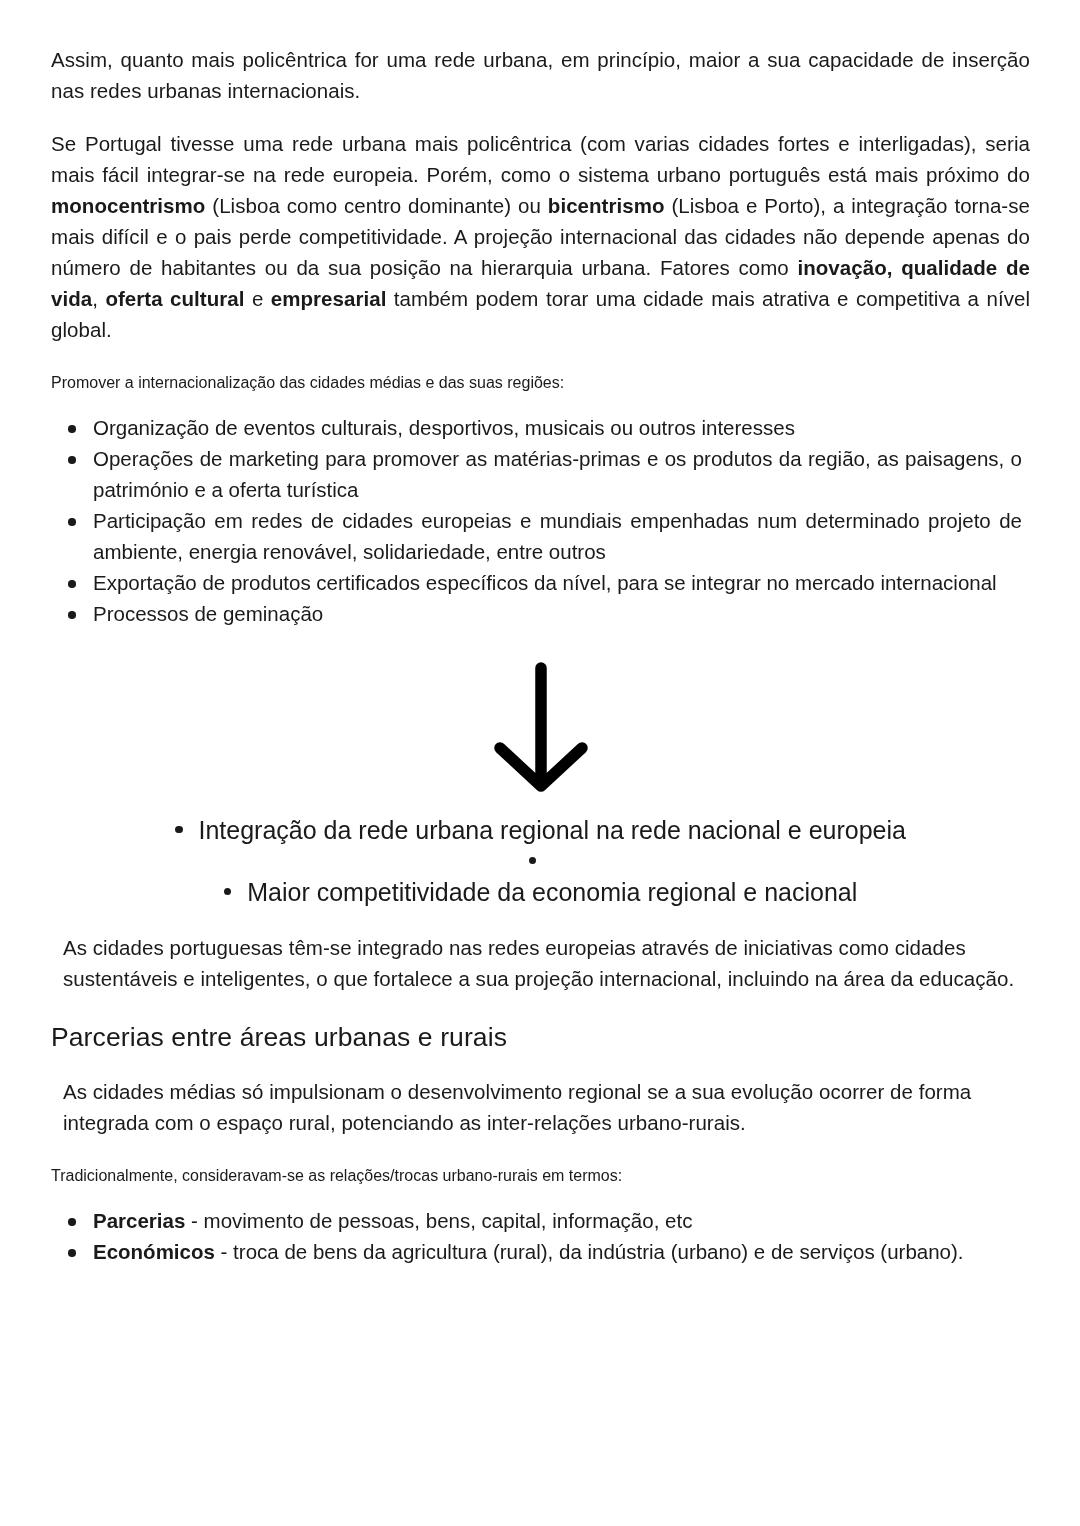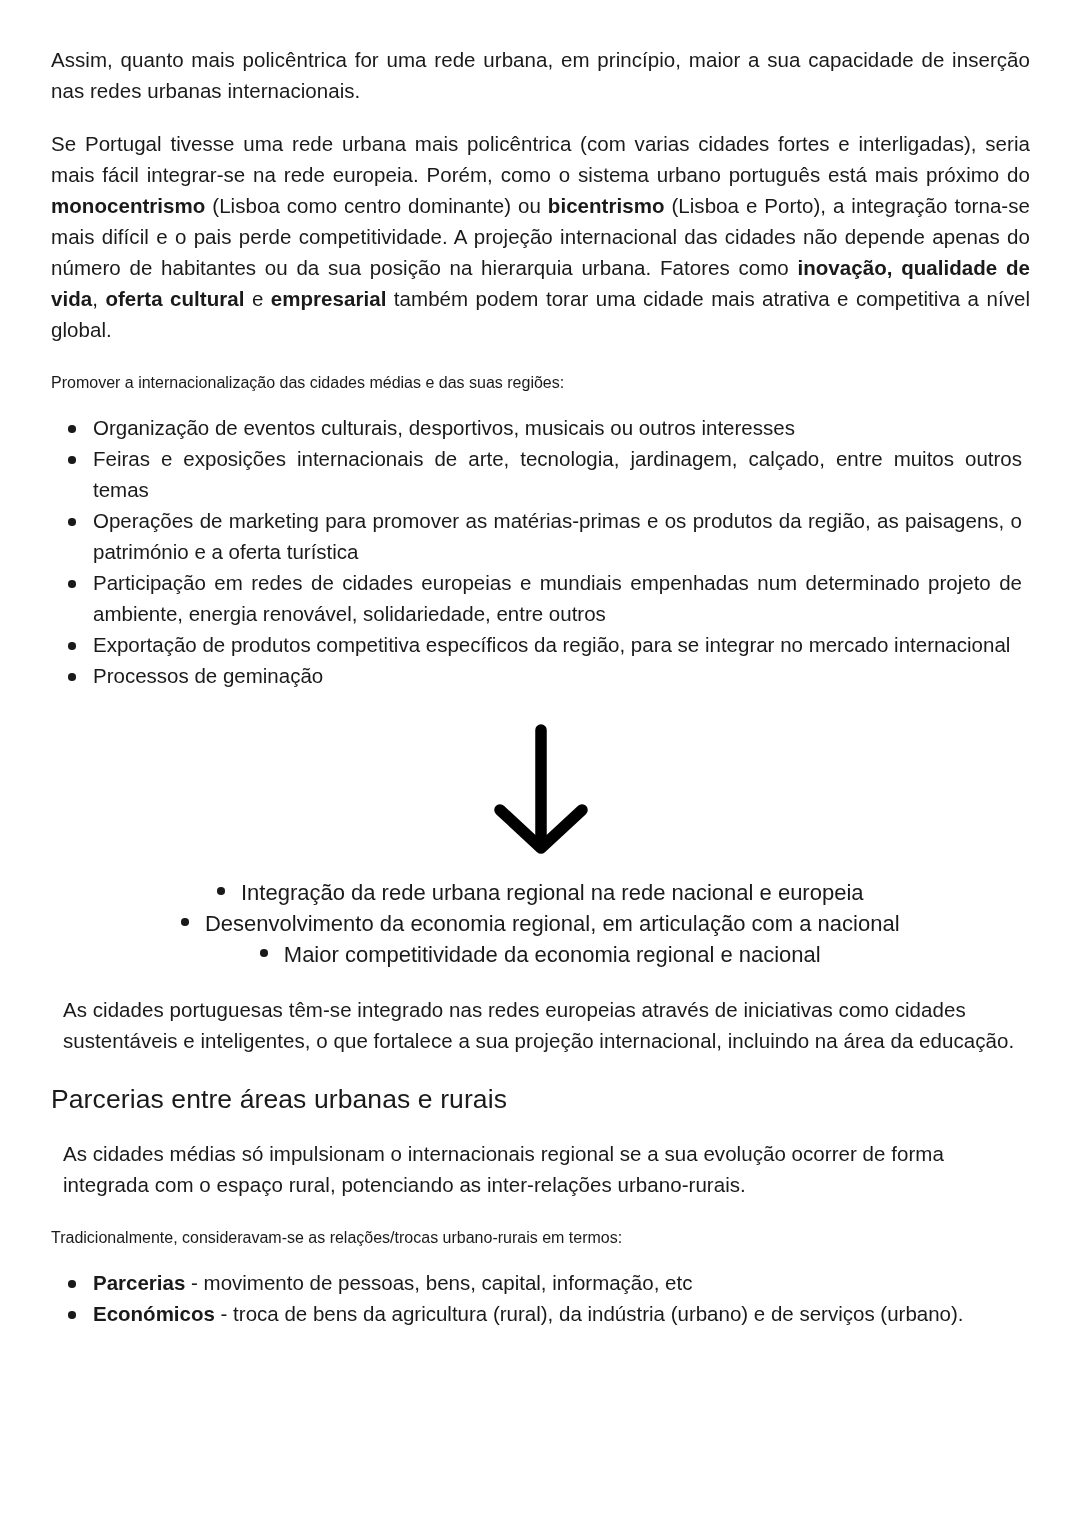--- a/index.html
+++ b/index.html
@@ -84,21 +84,21 @@
   .arrow-wrap svg { display: block; }
 
   
   ul.center-bullets {
     margin: 0 0 24px 0;
     padding: 0;
     list-style: none;
     text-align: center;
   }
   ul.center-bullets > li {
-    font-size: 22px;
+    font-size: 25px;
     line-height: 31px;
     text-align: center;
   }
   ul.center-bullets > li .dot {
     display: inline-block;
     width: 7.5px;
     height: 7.5px;
     border-radius: 50%;
     background: #1a1a1a;
     vertical-align: middle;
@@ -123,47 +123,46 @@
   <div class="content">
 
     <p class="para">Assim, quanto mais policêntrica for uma rede urbana, em princípio, maior a sua capacidade de inserção nas redes urbanas internacionais.</p>
 
     <p class="para"><span>Se Portugal tivesse uma rede urbana mais policêntrica (com varias cidades fortes e interligadas), seria mais fácil integrar-se na rede europeia. Porém, como o sistema urbano português está mais próximo do </span><strong>monocentrismo</strong><span> (Lisboa como centro dominante) ou </span><strong>bicentrismo</strong><span> (Lisboa e Porto), a integração torna-se mais difícil e o pais perde competitividade. A projeção internacional das cidades não depende apenas do número de habitantes ou da sua posição na hierarquia urbana. Fatores como </span><strong>inovação, qualidade de vida</strong><span>, </span><strong>oferta cultural</strong><span> e </span><strong>empresarial</strong><span> também podem torar uma cidade mais atrativa e competitiva a nível global.</span></p>
 
     <p class="lead">Promover a internacionalização das cidades médias e das suas regiões:</p>
 
     <ul class="bullets">
       <li>Organização de eventos culturais, desportivos, musicais ou outros interesses</li>
-      <li>Feiras e exposições internacionais de arte, tecnologia, jardinagem, calçado, entre muitos outros temas</li>
       <li>Operações de marketing para promover as matérias-primas e os produtos da região, as paisagens, o património e a oferta turística</li>
       <li>Participação em redes de cidades europeias e mundiais empenhadas num determinado projeto de ambiente, energia renovável, solidariedade, entre outros</li>
-      <li>Exportação de produtos competitiva específicos da região, para se integrar no mercado internacional</li>
+      <li>Exportação de produtos certificados específicos da nível, para se integrar no mercado internacional</li>
       <li>Processos de geminação</li>
     </ul>
 
     <div class="arrow-wrap">
       <svg width="100" height="132" viewBox="0 0 100 132" aria-hidden="true">
         <g fill="none" stroke="#000000" stroke-width="11.5" stroke-linecap="round" stroke-linejoin="round">
           <line x1="50" y1="7" x2="50" y2="124"></line>
           <polyline points="9,87 50,125 91,87"></polyline>
         </g>
       </svg>
     </div>
 
     <ul class="center-bullets">
       <li><span class="dot"></span><span>Integração da rede urbana regional na rede nacional e europeia</span></li>
-      <li><span class="dot"></span><span>Desenvolvimento da economia regional, em articulação com a nacional</span></li>
+      <li><span class="dot"></span></li>
       <li><span class="dot"></span><span>Maior competitividade da economia regional e nacional</span></li>
     </ul>
 
     <p class="para left">As cidades portuguesas têm-se integrado nas redes europeias através de iniciativas como cidades sustentáveis e inteligentes, o que fortalece a sua projeção internacional, incluindo na área da educação.</p>
 
     <h2 class="section-heading">Parcerias entre áreas urbanas e rurais</h2>
 
-    <p class="para left">As cidades médias só impulsionam o internacionais regional se a sua evolução ocorrer de forma integrada com o espaço rural, potenciando as inter-relações urbano-rurais.</p>
+    <p class="para left">As cidades médias só impulsionam o desenvolvimento regional se a sua evolução ocorrer de forma integrada com o espaço rural, potenciando as inter-relações urbano-rurais.</p>
 
     <p class="lead">Tradicionalmente, consideravam-se as relações/trocas urbano-rurais em termos:</p>
 
     <ul class="bullets plain">
       <li><strong>Parcerias</strong><span> - </span><span>movimento de pessoas, bens, capital, informação, etc</span></li>
       <li><strong>Económicos</strong><span> - </span><span>troca de bens da agricultura (rural), da indústria (urbano) e de serviços (urbano).</span></li>
     </ul>
 
   </div>
 </div>

